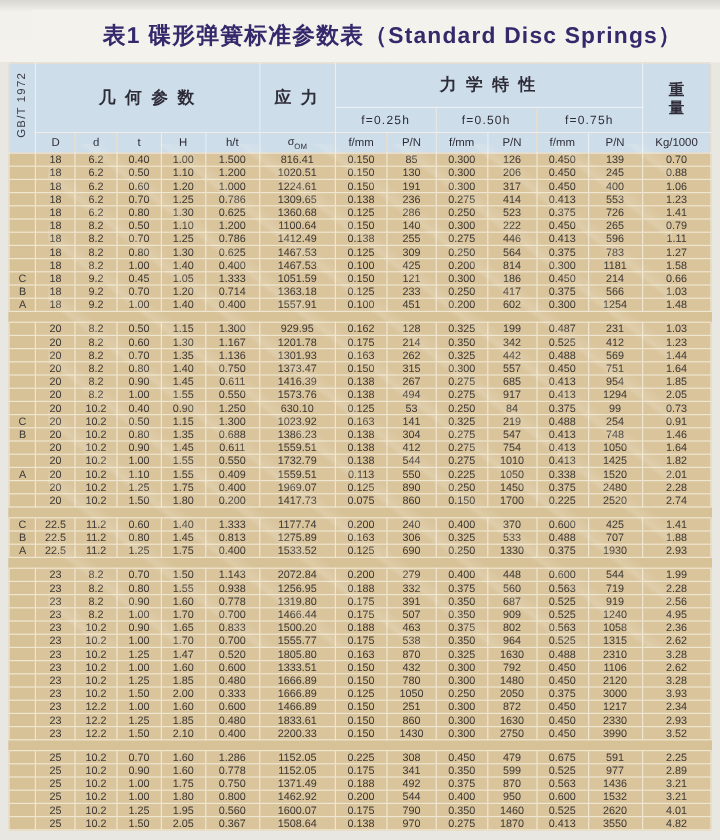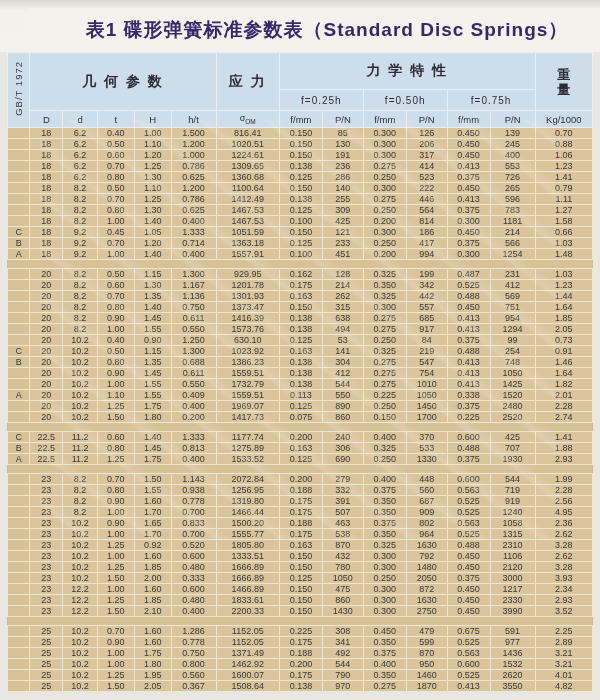--- a/index.html
+++ b/index.html
@@ -321,21 +321,21 @@
             <td>A</td>
             <td>18</td>
             <td>9.2</td>
             <td>1.00</td>
             <td>1.40</td>
             <td>0.400</td>
             <td>1557.91</td>
             <td>0.100</td>
             <td>451</td>
             <td>0.200</td>
-            <td>994</td>
+            <td>602</td>
             <td>0.300</td>
             <td>1254</td>
             <td>1.48</td>
           </tr>
           <tr>
             <td colspan="14" class="gap"></td>
           </tr>
           <tr>
             <td></td>
             <td>20</td>
@@ -402,21 +402,21 @@
           </tr>
           <tr>
             <td></td>
             <td>20</td>
             <td>8.2</td>
             <td>0.90</td>
             <td>1.45</td>
             <td>0.611</td>
             <td>1416.39</td>
             <td>0.138</td>
-            <td>638</td>
+            <td>267</td>
             <td>0.275</td>
             <td>685</td>
             <td>0.413</td>
             <td>954</td>
             <td>1.85</td>
           </tr>
           <tr>
             <td></td>
             <td>20</td>
             <td>8.2</td>
@@ -708,21 +708,21 @@
             <td>964</td>
             <td>0.525</td>
             <td>1315</td>
             <td>2.62</td>
           </tr>
           <tr>
             <td></td>
             <td>23</td>
             <td>10.2</td>
             <td>1.25</td>
-            <td>0.92</td>
+            <td>1.47</td>
             <td>0.520</td>
             <td>1805.80</td>
             <td>0.163</td>
             <td>870</td>
             <td>0.325</td>
             <td>1630</td>
             <td>0.488</td>
             <td>2310</td>
             <td>3.28</td>
           </tr>
@@ -776,21 +776,21 @@
           </tr>
           <tr>
             <td></td>
             <td>23</td>
             <td>12.2</td>
             <td>1.00</td>
             <td>1.60</td>
             <td>0.600</td>
             <td>1466.89</td>
             <td>0.150</td>
-            <td>475</td>
+            <td>251</td>
             <td>0.300</td>
             <td>872</td>
             <td>0.450</td>
             <td>1217</td>
             <td>2.34</td>
           </tr>
           <tr>
             <td></td>
             <td>23</td>
             <td>12.2</td>

